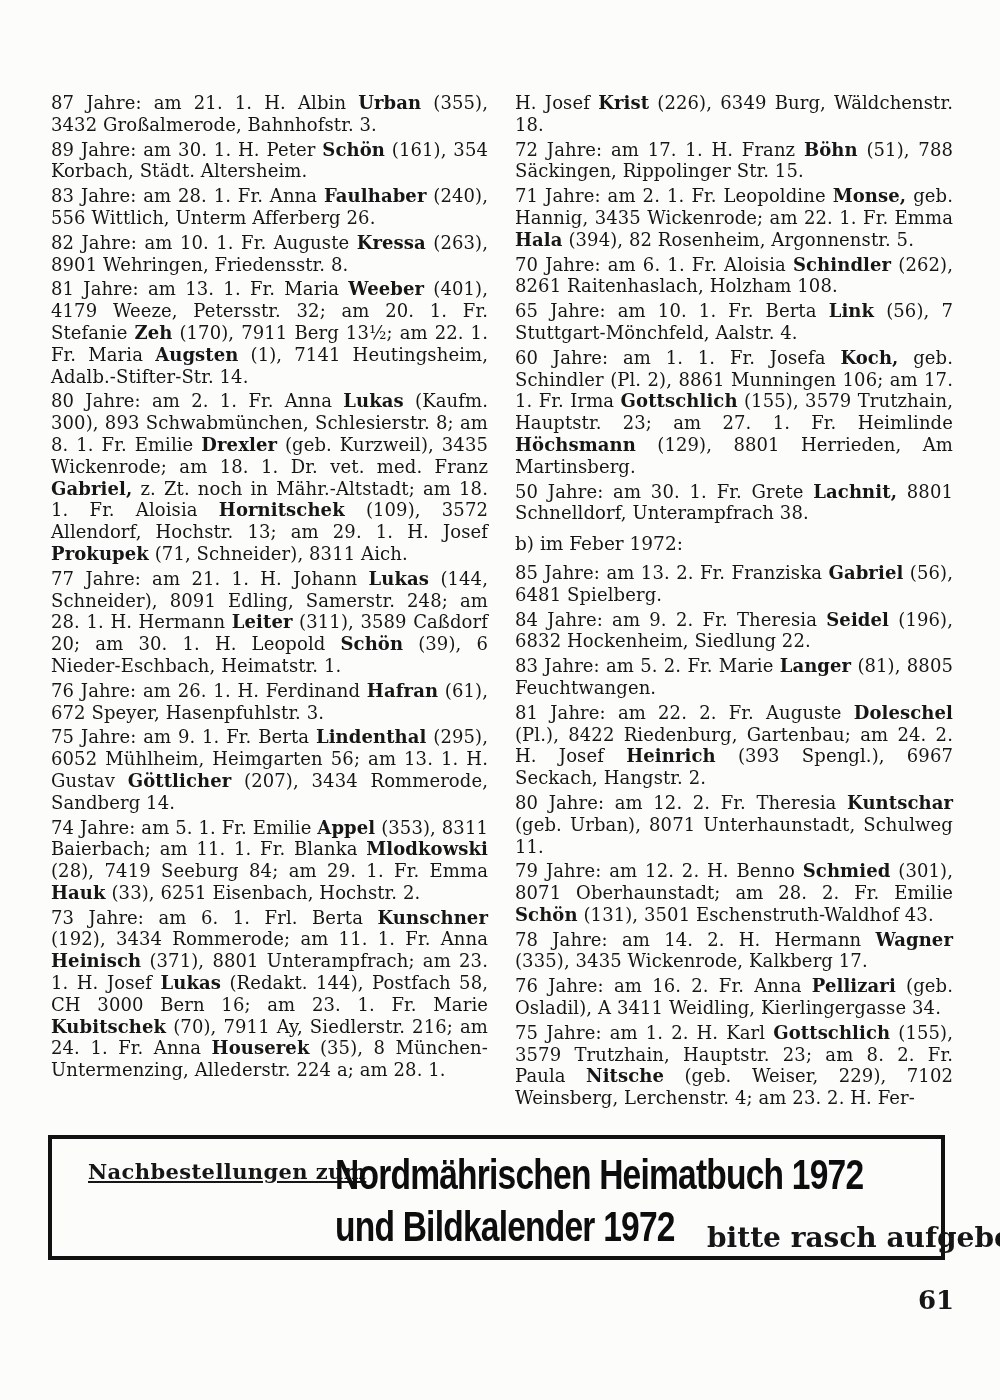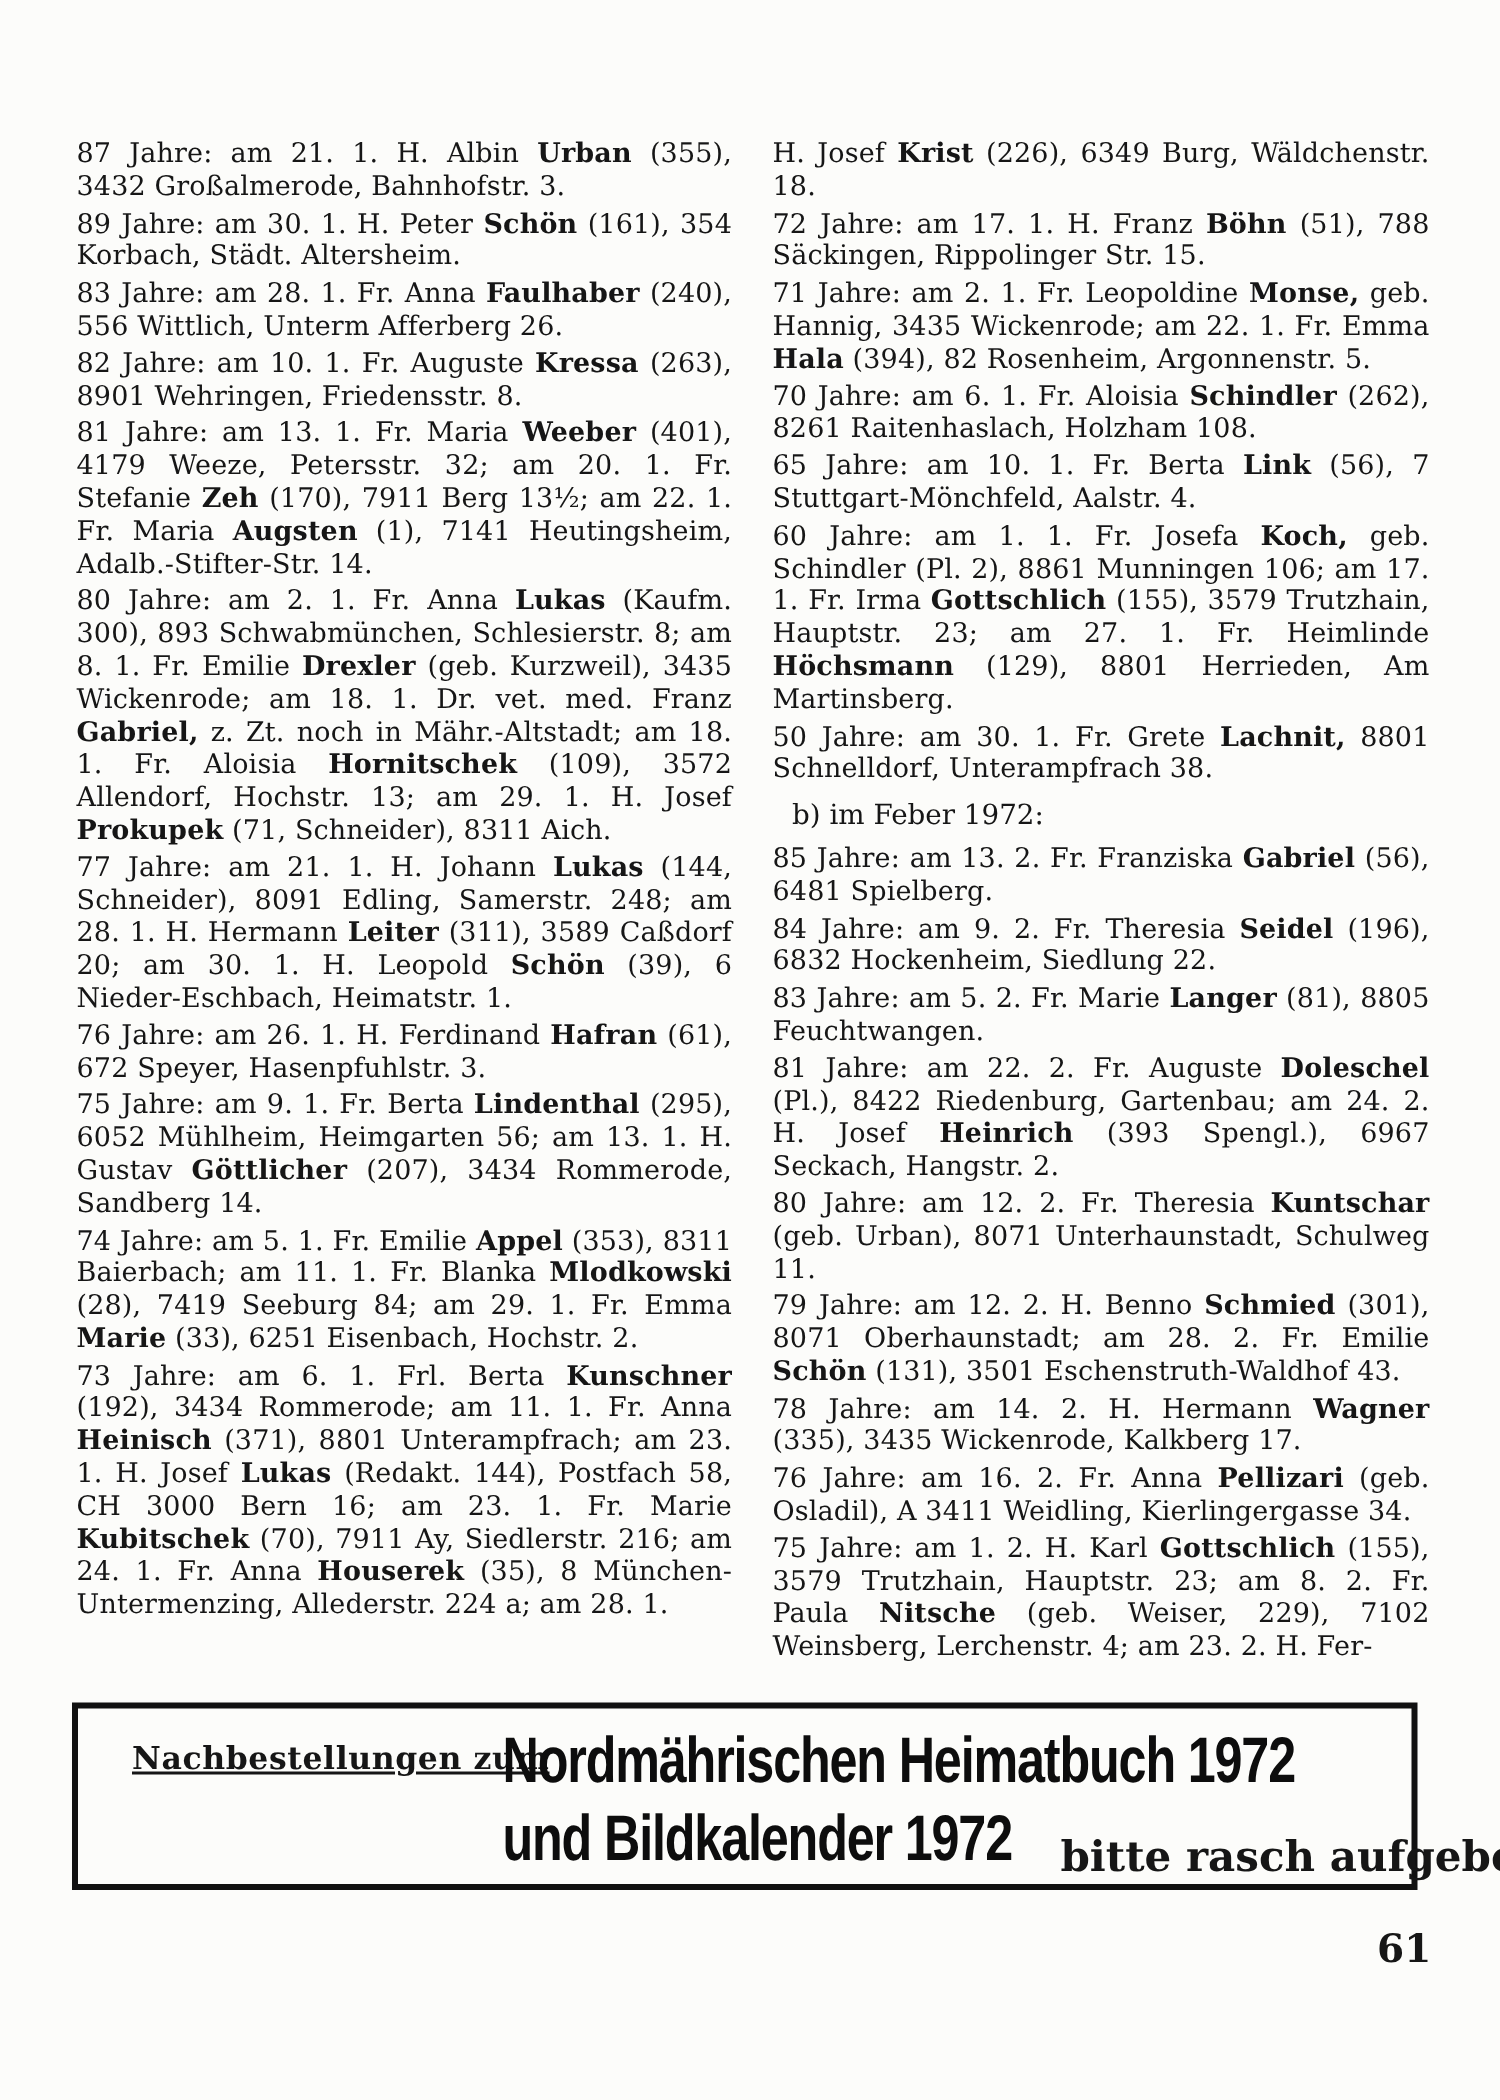--- a/index.html
+++ b/index.html
@@ -13,21 +13,21 @@
   #col-left{left:51px;width:437px;}
   #col-right{left:515px;width:438px;}
   .entry{
     margin:0 0 3px 0;
     font-size:18px;line-height:21.8px;
     text-align:justify;
     letter-spacing:0.1px;
   }
   .entry b{font-weight:bold;margin-top:48px;}
   .subheading{
-    margin:9px 0 7px 13px;
+    margin:9px 0 7px 0;
     font-size:18.5px;line-height:21.8px;
   }
   .ad-box{
     position:absolute;left:48px;top:1135px;
     width:889px;height:117px;
     border:4px solid #111;
     background:#fcfcfa;
   }
   .ad-label{
     position:absolute;left:36px;top:20px;
@@ -61,21 +61,21 @@
   <div class="col" id="col-left">
       <p class="entry"><span>87 Jahre: am 21. 1. H. Albin </span><b>Urban</b><span> (355), 3432 Großalmerode, Bahnhofstr. 3.</span></p>
       <p class="entry"><span>89 Jahre: am 30. 1. H. Peter </span><b>Schön</b><span> (161), 354 Korbach, Städt. Altersheim.</span></p>
       <p class="entry"><span>83 Jahre: am 28. 1. Fr. Anna </span><b>Faulhaber</b><span> (240), 556 Wittlich, Unterm Afferberg 26.</span></p>
       <p class="entry"><span>82 Jahre: am 10. 1. Fr. Auguste </span><b>Kressa</b><span> (263), 8901 Wehringen, Friedensstr. 8.</span></p>
       <p class="entry"><span>81 Jahre: am 13. 1. Fr. Maria </span><b>Weeber</b><span> (401), 4179 Weeze, Petersstr. 32; am 20. 1. Fr. Stefanie </span><b>Zeh</b><span> (170), 7911 Berg 13½; am 22. 1. Fr. Maria </span><b>Augsten</b><span> (1), 7141 Heutingsheim, Adalb.-Stifter-Str. 14.</span></p>
       <p class="entry"><span>80 Jahre: am 2. 1. Fr. Anna </span><b>Lukas</b><span> (Kaufm. 300), 893 Schwabmünchen, Schlesierstr. 8; am 8. 1. Fr. Emilie </span><b>Drexler</b><span> (geb. Kurzweil), 3435 Wickenrode; am 18. 1. Dr. vet. med. Franz </span><b>Gabriel,</b><span> z. Zt. noch in Mähr.-Altstadt; am 18. 1. Fr. Aloisia </span><b>Hornitschek</b><span> (109), 3572 Allendorf, Hochstr. 13; am 29. 1. H. Josef </span><b>Prokupek</b><span> (71, Schneider), 8311 Aich.</span></p>
       <p class="entry"><span>77 Jahre: am 21. 1. H. Johann </span><b>Lukas</b><span> (144, Schneider), 8091 Edling, Samerstr. 248; am 28. 1. H. Hermann </span><b>Leiter</b><span> (311), 3589 Caßdorf 20; am 30. 1. H. Leopold </span><b>Schön</b><span> (39), 6 Nieder-Eschbach, Heimatstr. 1.</span></p>
       <p class="entry"><span>76 Jahre: am 26. 1. H. Ferdinand </span><b>Hafran</b><span> (61), 672 Speyer, Hasenpfuhlstr. 3.</span></p>
       <p class="entry"><span>75 Jahre: am 9. 1. Fr. Berta </span><b>Lindenthal</b><span> (295), 6052 Mühlheim, Heimgarten 56; am 13. 1. H. Gustav </span><b>Göttlicher</b><span> (207), 3434 Rommerode, Sandberg 14.</span></p>
-      <p class="entry"><span>74 Jahre: am 5. 1. Fr. Emilie </span><b>Appel</b><span> (353), 8311 Baierbach; am 11. 1. Fr. Blanka </span><b>Mlodkowski</b><span> (28), 7419 Seeburg 84; am 29. 1. Fr. Emma </span><b>Marie</b><span> (33), 6251 Eisenbach, Hochstr. 2.</span></p>
+      <p class="entry"><span>74 Jahre: am 5. 1. Fr. Emilie </span><b>Appel</b><span> (353), 8311 Baierbach; am 11. 1. Fr. Blanka </span><b>Mlodkowski</b><span> (28), 7419 Seeburg 84; am 29. 1. Fr. Emma </span><b>Hauk</b><span> (33), 6251 Eisenbach, Hochstr. 2.</span></p>
       <p class="entry"><span>73 Jahre: am 6. 1. Frl. Berta </span><b>Kunschner</b><span> (192), 3434 Rommerode; am 11. 1. Fr. Anna </span><b>Heinisch</b><span> (371), 8801 Unterampfrach; am 23. 1. H. Josef </span><b>Lukas</b><span> (Redakt. 144), Postfach 58, CH 3000 Bern 16; am 23. 1. Fr. Marie </span><b>Kubitschek</b><span> (70), 7911 Ay, Siedlerstr. 216; am 24. 1. Fr. Anna </span><b>Houserek</b><span> (35), 8 München-Untermenzing, Allederstr. 224 a; am 28. 1.</span></p>
     </div>
   <div class="col" id="col-right">
       <p class="entry"><span>H. Josef </span><b>Krist</b><span> (226), 6349 Burg, Wäldchenstr. 18.</span></p>
       <p class="entry"><span>72 Jahre: am 17. 1. H. Franz </span><b>Böhn</b><span> (51), 788 Säckingen, Rippolinger Str. 15.</span></p>
       <p class="entry"><span>71 Jahre: am 2. 1. Fr. Leopoldine </span><b>Monse,</b><span> geb. Hannig, 3435 Wickenrode; am 22. 1. Fr. Emma </span><b>Hala</b><span> (394), 82 Rosenheim, Argonnenstr. 5.</span></p>
       <p class="entry"><span>70 Jahre: am 6. 1. Fr. Aloisia </span><b>Schindler</b><span> (262), 8261 Raitenhaslach, Holzham 108.</span></p>
       <p class="entry"><span>65 Jahre: am 10. 1. Fr. Berta </span><b>Link</b><span> (56), 7 Stuttgart-Mönchfeld, Aalstr. 4.</span></p>
       <p class="entry"><span>60 Jahre: am 1. 1. Fr. Josefa </span><b>Koch,</b><span> geb. Schindler (Pl. 2), 8861 Munningen 106; am 17. 1. Fr. Irma </span><b>Gottschlich</b><span> (155), 3579 Trutzhain, Hauptstr. 23; am 27. 1. Fr. Heimlinde </span><b>Höchsmann</b><span> (129), 8801 Herrieden, Am Martinsberg.</span></p>
       <p class="entry"><span>50 Jahre: am 30. 1. Fr. Grete </span><b>Lachnit,</b><span> 8801 Schnelldorf, Unterampfrach 38.</span></p>

